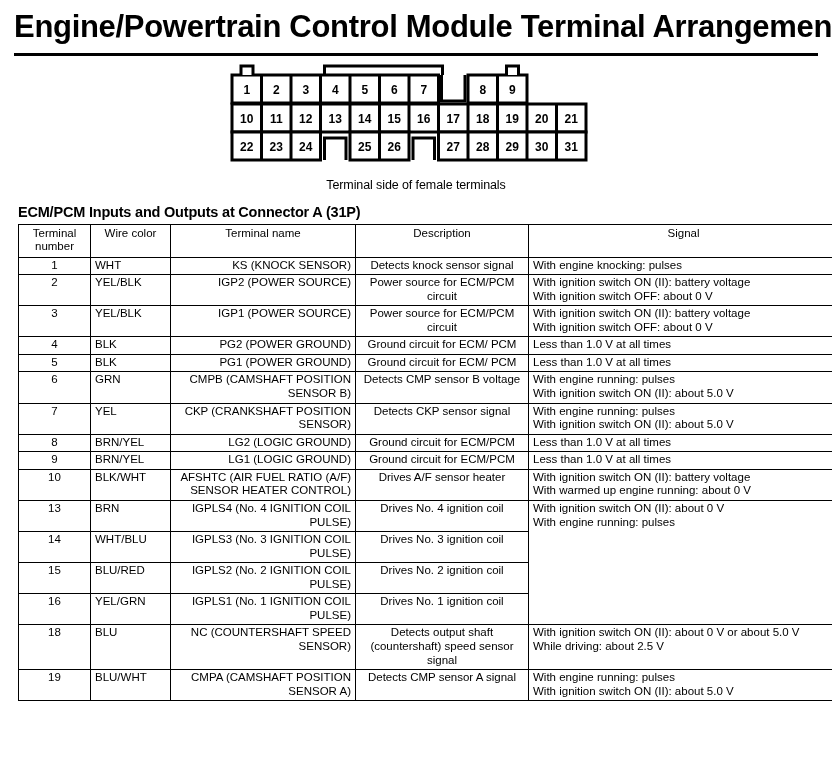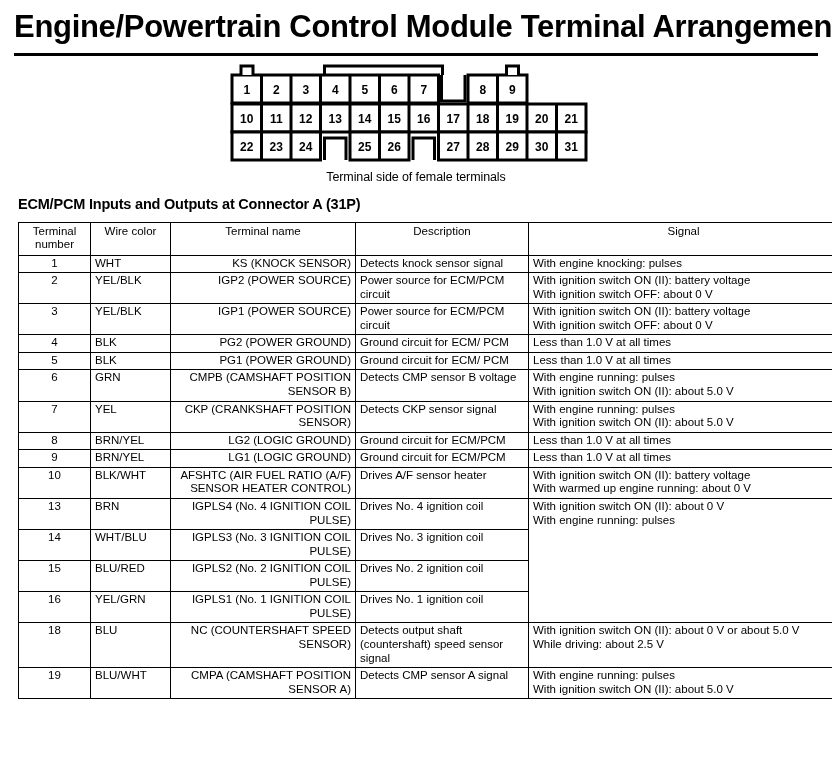--- a/index.html
+++ b/index.html
@@ -32,28 +32,29 @@
 
   
   #connector-wrap {
     margin-top: 8px;
     display: flex;
     justify-content: center;
   }
   #connector-caption {
     text-align: center;
     font-size: 12.5px;
+    margin-top: 8px;
     letter-spacing: -0.1px;
   }
 
   
   #section-bar {
     display: flex;
     align-items: baseline;
-    margin: 12px 16px 10px 18px;
+    margin: 12px 16px 4px 18px;
     flex-direction: column;
   }
   #section-title {
     font-size: 14.5px;
     font-weight: bold;
     letter-spacing: -0.2px;
     white-space: nowrap;
   }
   #section-note {
     margin-left: auto;
@@ -80,21 +81,21 @@
   #pin-table thead th {
     font-weight: normal;
     text-align: center;
     font-size: 11.5px;
     padding: 2px 2px 3px 2px;
     line-height: 1.15;
   }
   .c-num  { width: 67px;  text-align: center; }
   .c-wire { width: 75px;  text-align: left; }
   .c-name { width: 180px; text-align: right; }
-  .c-desc { width: 168px; text-align: left; }
+  .c-desc { width: 168px; text-align: center; }
   .c-sig  { width: 305px; text-align: left; }
   .sig-line { display: block; white-space: nowrap; }
   .nowrap-cell { white-space: nowrap; }
 </style>
 </head>
 <body>
 
 <div id="page-title">Engine/Powertrain Control Module Terminal Arrangement</div>
 <div id="title-rule"></div>
 

